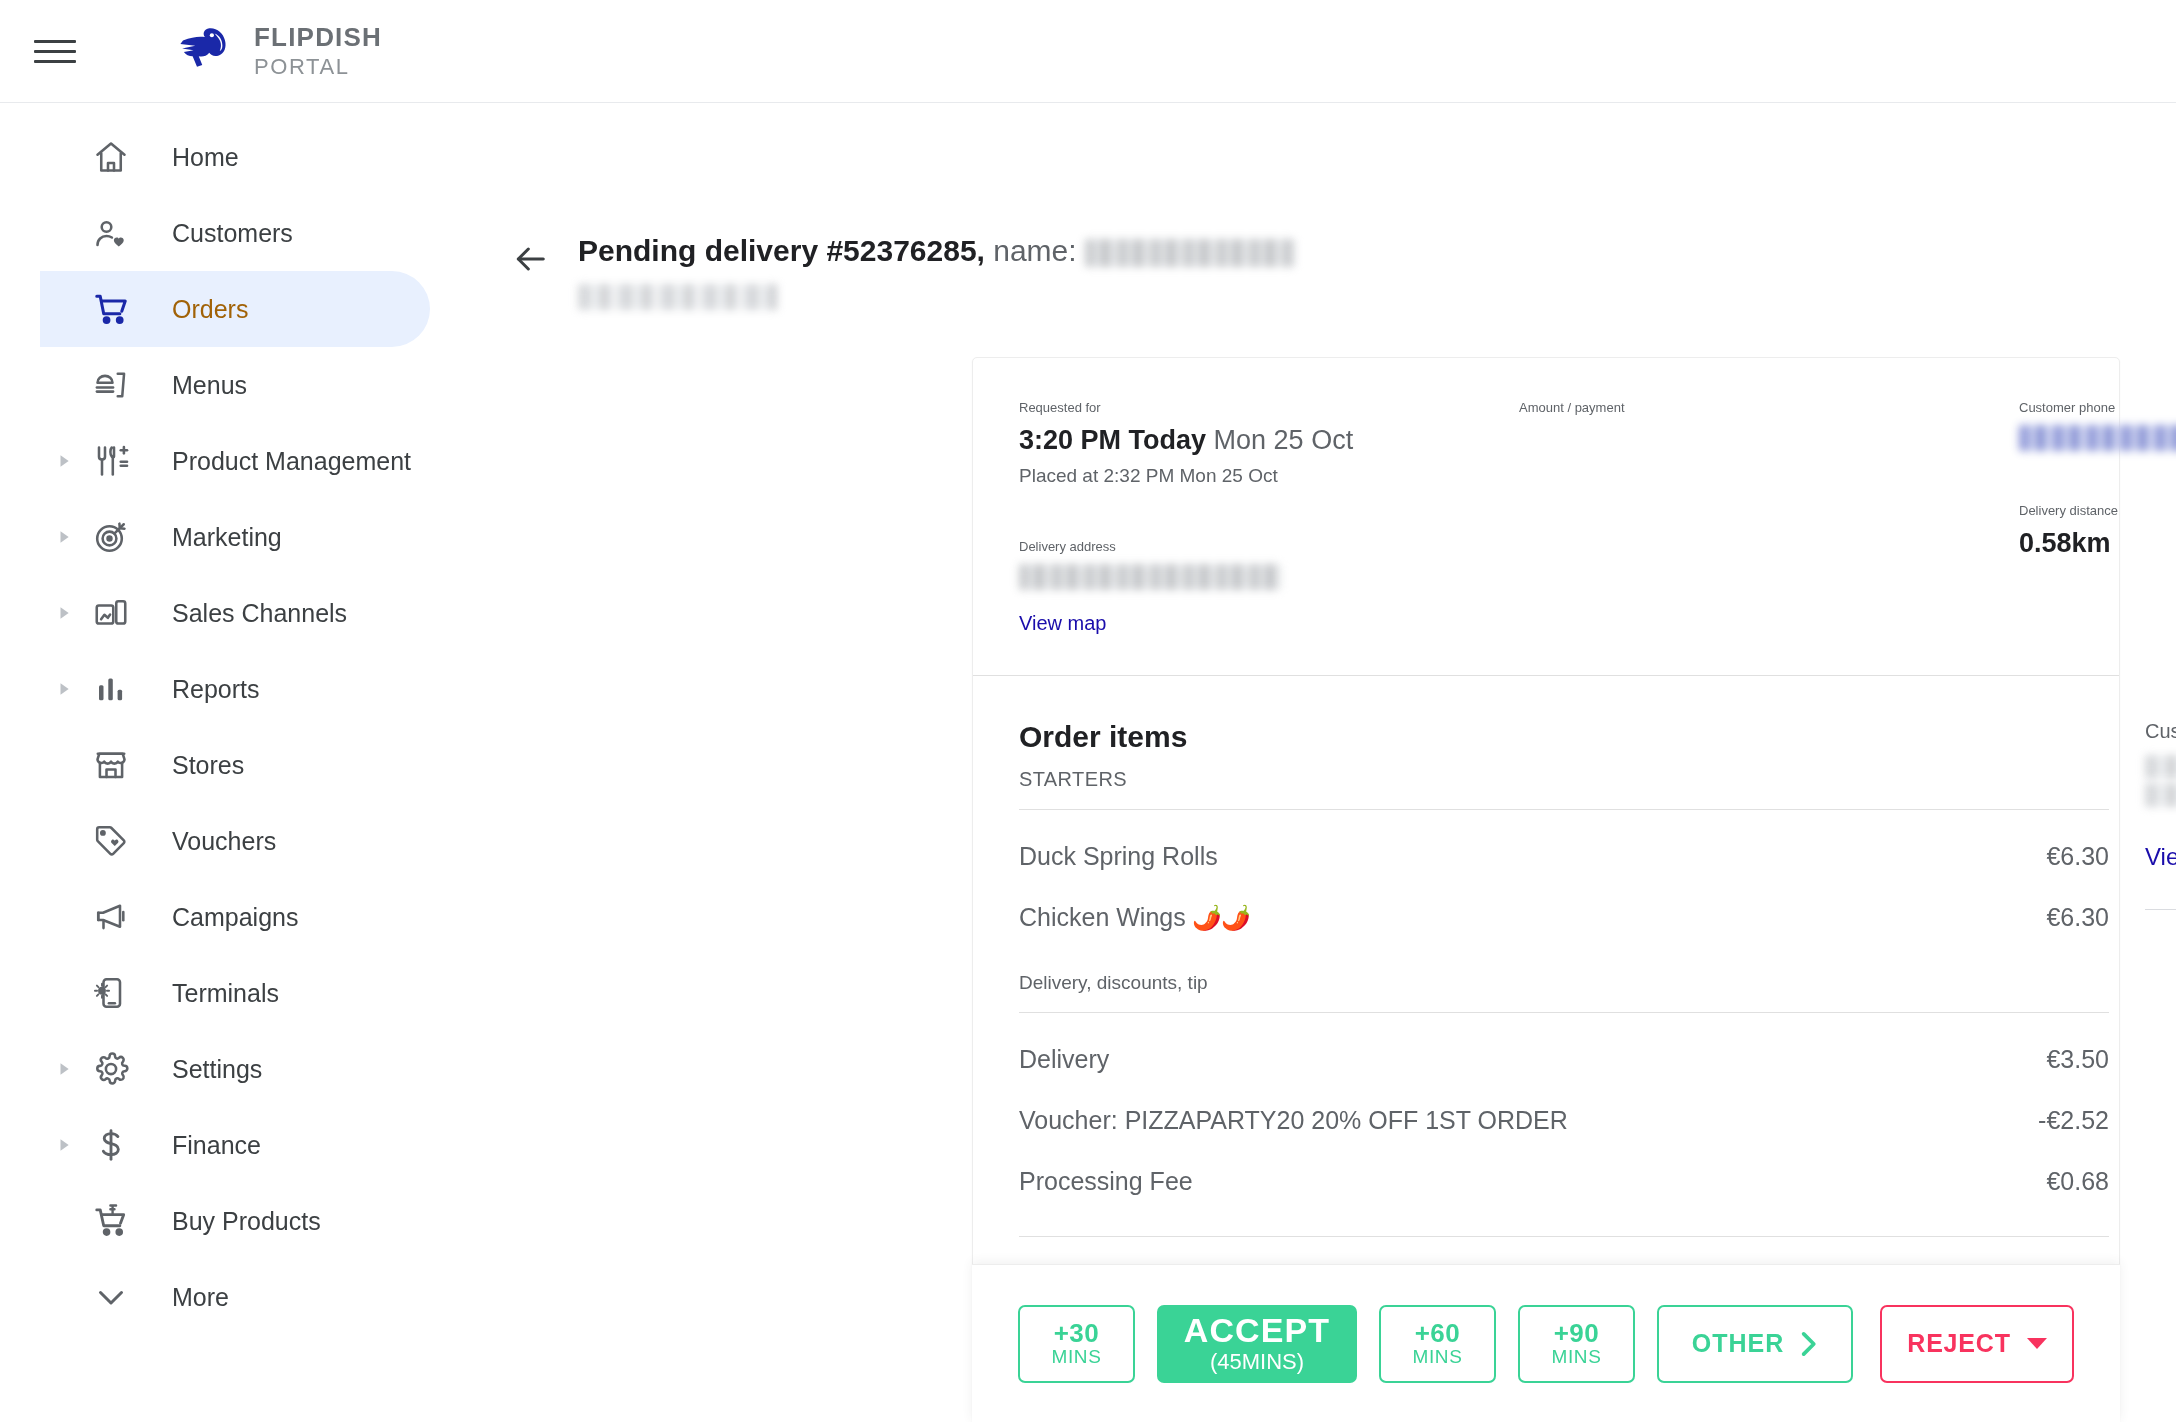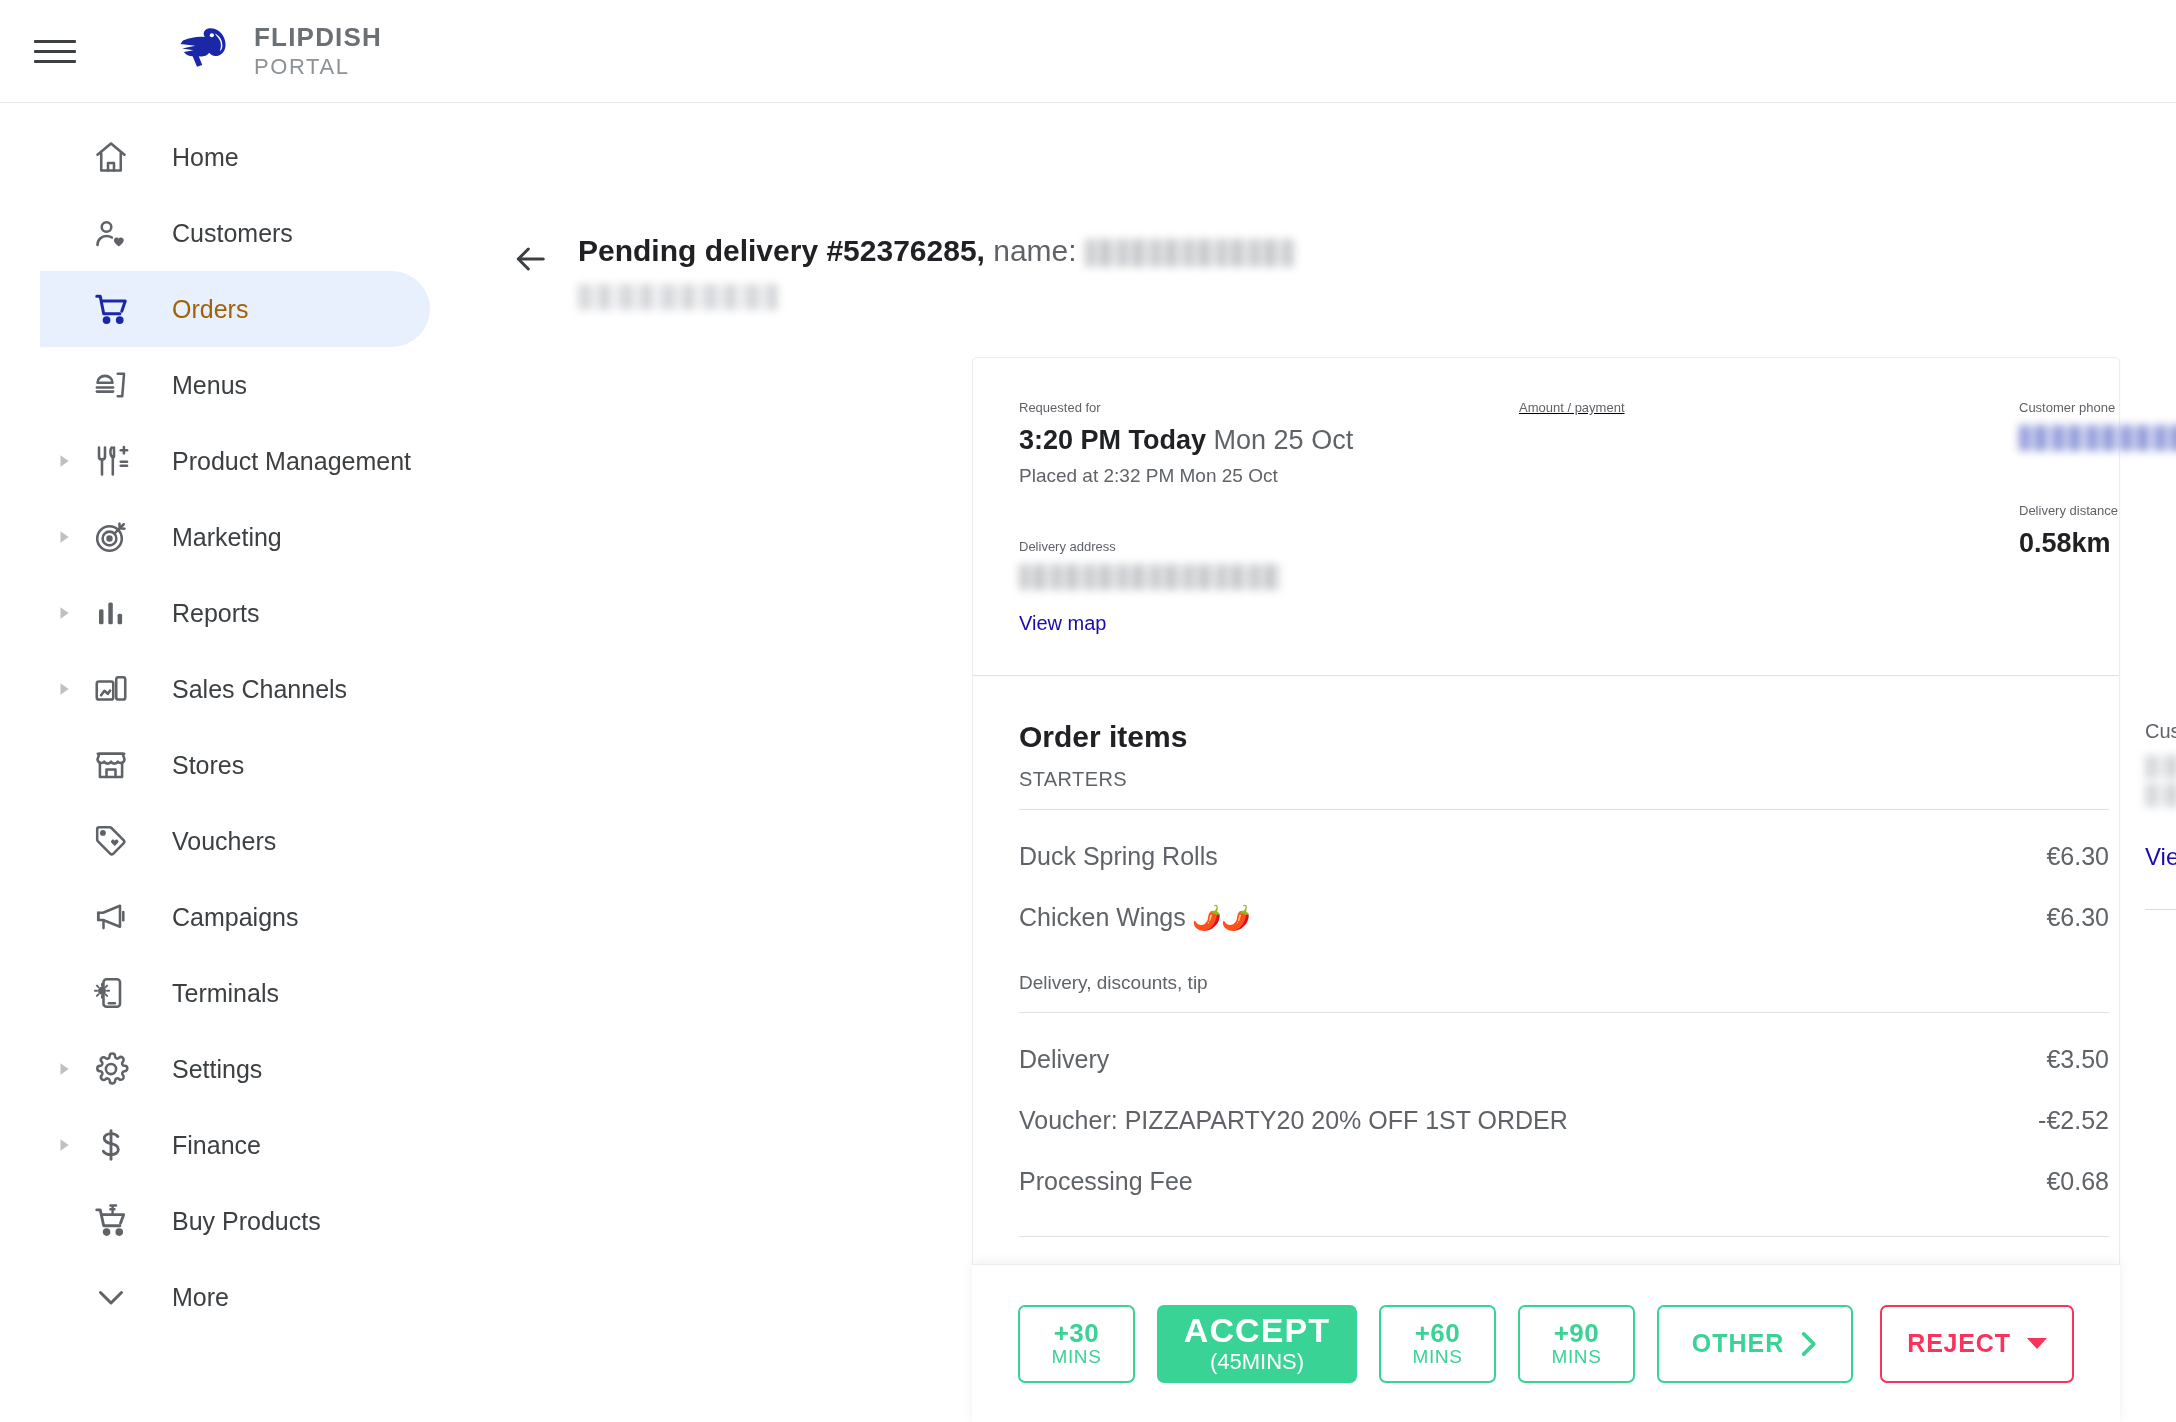--- a/index.html
+++ b/index.html
@@ -94,21 +94,21 @@
     border: 1px solid #ededed;
     border-radius: 5px;
     box-shadow: 0 1px 2px rgba(60,64,67,.06);
     bottom: -40px;
     display: flex; flex-direction: column;
   }
   .card-top { padding: 42px 46px 40px 46px; display: flex; }
   .card-divider { height: 1px; background: #e0e0e0; margin: 0; }
 
   .col-a { width: 500px; flex: 0 0 500px; }
-  .col-b { width: 500px; flex: 0 0 500px; text-decoration: underline; }
+  .col-b { width: 500px; flex: 0 0 500px; }
   .col-c { flex: 1; }
 
   .field-label { font-size: 13px; color: #5f6368; margin-bottom: 10px; }
   .field-big { font-size: 27px; font-weight: bold; color: #202124; }
   .field-big .muted { font-weight: normal; color: #5f6368; }
   .field-sub { font-size: 19px; color: #5f6368; margin-top: 9px; }
   .spacer-40 { height: 52px; }
   .link { color: #1a0dab; font-size: 20px; text-decoration: none; cursor: pointer; }
 
   .amount-line { font-size: 27px; font-weight: bold; color: #202124; }
@@ -299,42 +299,42 @@
           </span>
           <span class="nav-label">Marketing</span>
         </div>
         <div class="nav-item">
           <span class="nav-caret">
             <svg width="14" height="14" viewBox="0 0 10 12">
               <polygon points="2,1 9,6 2,11" fill="#bdc1c6"></polygon>
             </svg>
           </span>
           <span class="nav-icon">
+            <svg width="36" height="36" viewBox="0 0 24 24" fill="none" stroke="currentColor" stroke-width="1.7" stroke-linecap="round" stroke-linejoin="round">
+              <rect x="2.5" y="7" width="11" height="12" rx="1.4"></rect>
+              <rect x="15.5" y="4.2" width="6" height="14.8" rx="1.4"></rect>
+              <path d="M5.4 16.2l2.2-3 2.3 2 1.5-2.2"></path>
+            </svg>
+          </span>
+          <span class="nav-label">Sales Channels</span>
+        </div>
+        <div class="nav-item">
+          <span class="nav-caret">
+            <svg width="14" height="14" viewBox="0 0 10 12">
+              <polygon points="2,1 9,6 2,11" fill="#bdc1c6"></polygon>
+            </svg>
+          </span>
+          <span class="nav-icon">
             <svg width="36" height="36" viewBox="0 0 24 24" fill="currentColor" stroke="none">
               <rect x="4" y="9.5" width="3" height="10" rx="1"></rect>
               <rect x="10.2" y="5" width="3" height="14.5" rx="1"></rect>
               <rect x="16.4" y="12.5" width="3" height="7" rx="1"></rect>
             </svg>
           </span>
           <span class="nav-label">Reports</span>
-        </div>
-        <div class="nav-item">
-          <span class="nav-caret">
-            <svg width="14" height="14" viewBox="0 0 10 12">
-              <polygon points="2,1 9,6 2,11" fill="#bdc1c6"></polygon>
-            </svg>
-          </span>
-          <span class="nav-icon">
-            <svg width="36" height="36" viewBox="0 0 24 24" fill="none" stroke="currentColor" stroke-width="1.7" stroke-linecap="round" stroke-linejoin="round">
-              <rect x="2.5" y="7" width="11" height="12" rx="1.4"></rect>
-              <rect x="15.5" y="4.2" width="6" height="14.8" rx="1.4"></rect>
-              <path d="M5.4 16.2l2.2-3 2.3 2 1.5-2.2"></path>
-            </svg>
-          </span>
-          <span class="nav-label">Sales Channels</span>
         </div>
         <div class="nav-item">
           <span class="nav-caret"></span>
           <span class="nav-icon">
             <svg width="36" height="36" viewBox="0 0 24 24" fill="none" stroke="currentColor" stroke-width="1.7" stroke-linecap="round" stroke-linejoin="round">
               <path d="M3.2 4.5h17.6"></path>
               <path d="M3 8.2l1.2-3.7h15.6L21 8.2a2.6 2.6 0 0 1-4.5 1.6 2.6 2.6 0 0 1-4.5 0 2.6 2.6 0 0 1-4.5 0A2.6 2.6 0 0 1 3 8.2z"></path>
               <path d="M4.6 10.6V20h14.8v-9.4"></path>
               <path d="M9 20v-5h6v5"></path>
             </svg>

